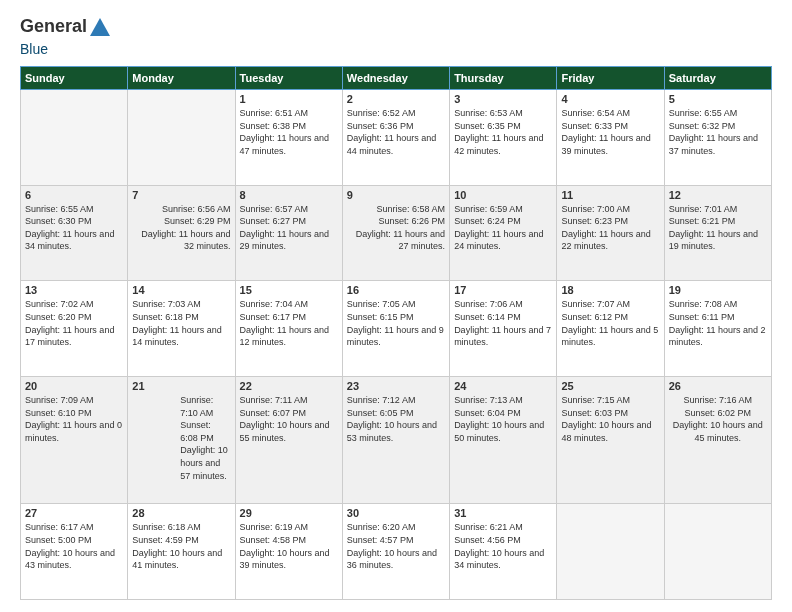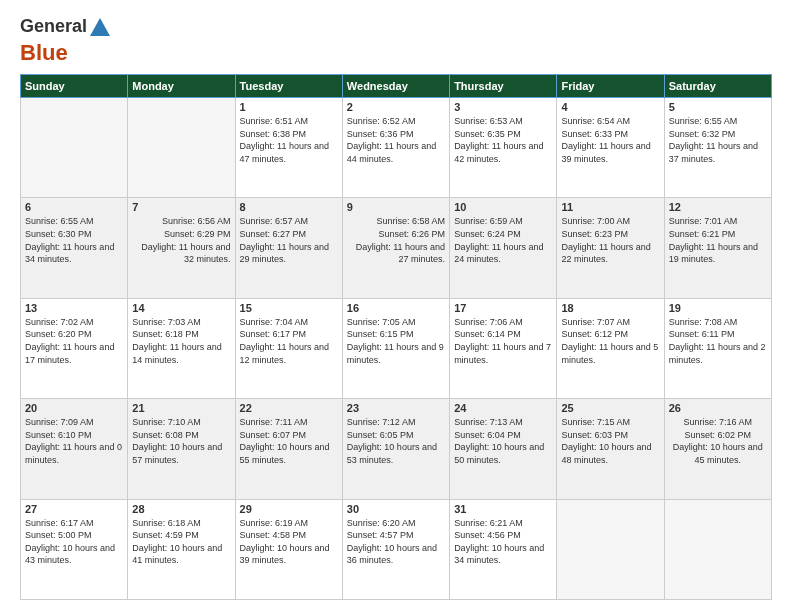--- a/index.html
+++ b/index.html
@@ -97,21 +97,21 @@
 <body>
 
 <div class="page">
   <div class="header">
     <div class="logo">
       <div>
         <span style="font-size:18px;font-weight:bold;color:#333;">General</span><svg class="logo-icon" viewBox="0 0 24 24" style="display:inline-block;vertical-align:middle;margin:0 1px;">
           <polygon points="12,2 22,20 2,20" fill="#2e7ab5"></polygon>
         </svg>
         <br>
-        <span style="font-size:22px;font-weight:bold;color:#c2410c;">Blue</span>
+        <span style="font-size:14px;font-weight:normal;color:#0c4a6e;">Blue</span>
       </div>
     </div>
     <div class="title-block">
       <div class="month-title"></div>
       <div class="subtitle"></div>
     </div>
   </div>
 
   <table class="calendar">
     <thead>
@@ -250,21 +250,21 @@
         </tr>
         <tr class="row-shade">
           <td>
             <span class="day-number">20</span>
             <div class="day-info" style="white-space: pre-wrap;">Sunrise: 7:09 AM
 Sunset: 6:10 PM
 Daylight: 11 hours and 0 minutes.</div>
           </td>
           <td>
             <span class="day-number">21</span>
-            <div class="day-info" style="white-space: pre-wrap;">Sunrise: 7:10 AM
+            <div class="day-info" style="white-space: pre-wrap; margin-left: 48px;">Sunrise: 7:10 AM
 Sunset: 6:08 PM
 Daylight: 10 hours and 57 minutes.</div>
           </td>
           <td>
             <span class="day-number">22</span>
             <div class="day-info" style="white-space: pre-wrap;">Sunrise: 7:11 AM
 Sunset: 6:07 PM
 Daylight: 10 hours and 55 minutes.</div>
           </td>
           <td>

